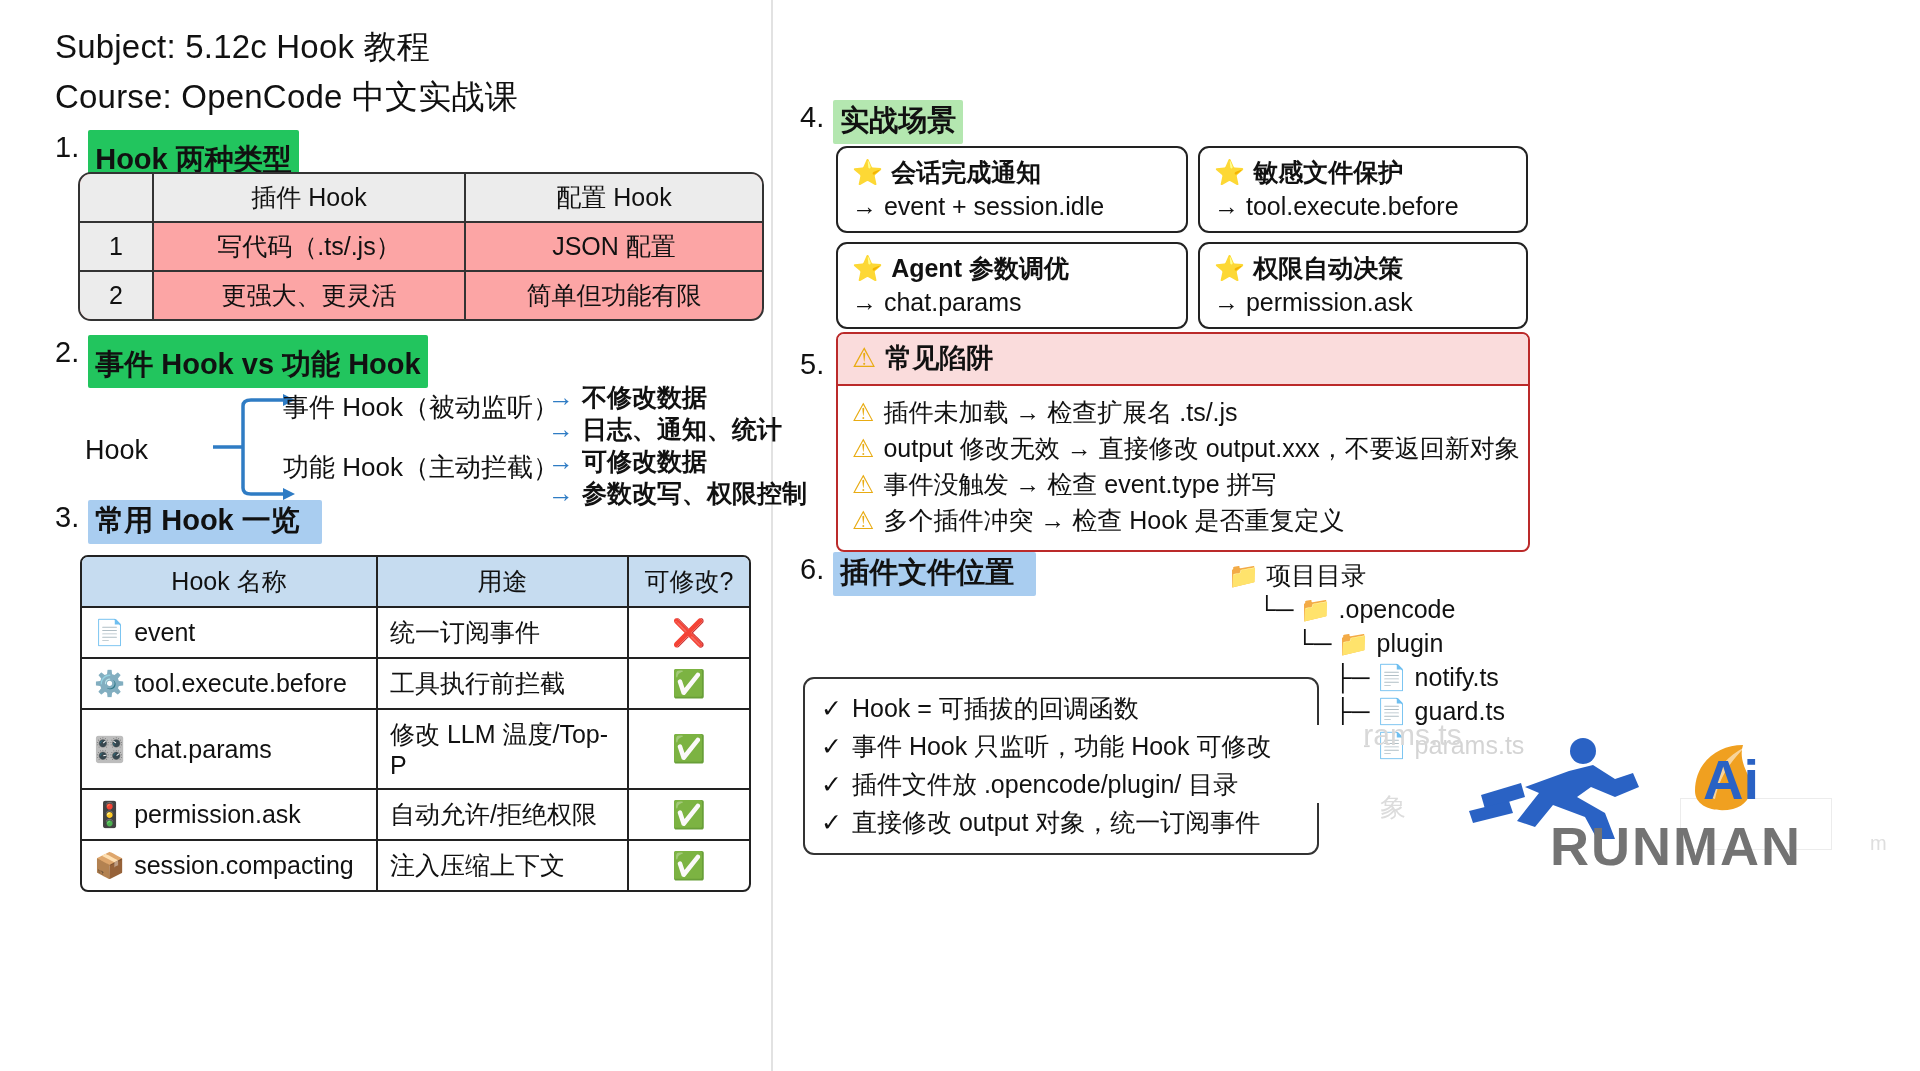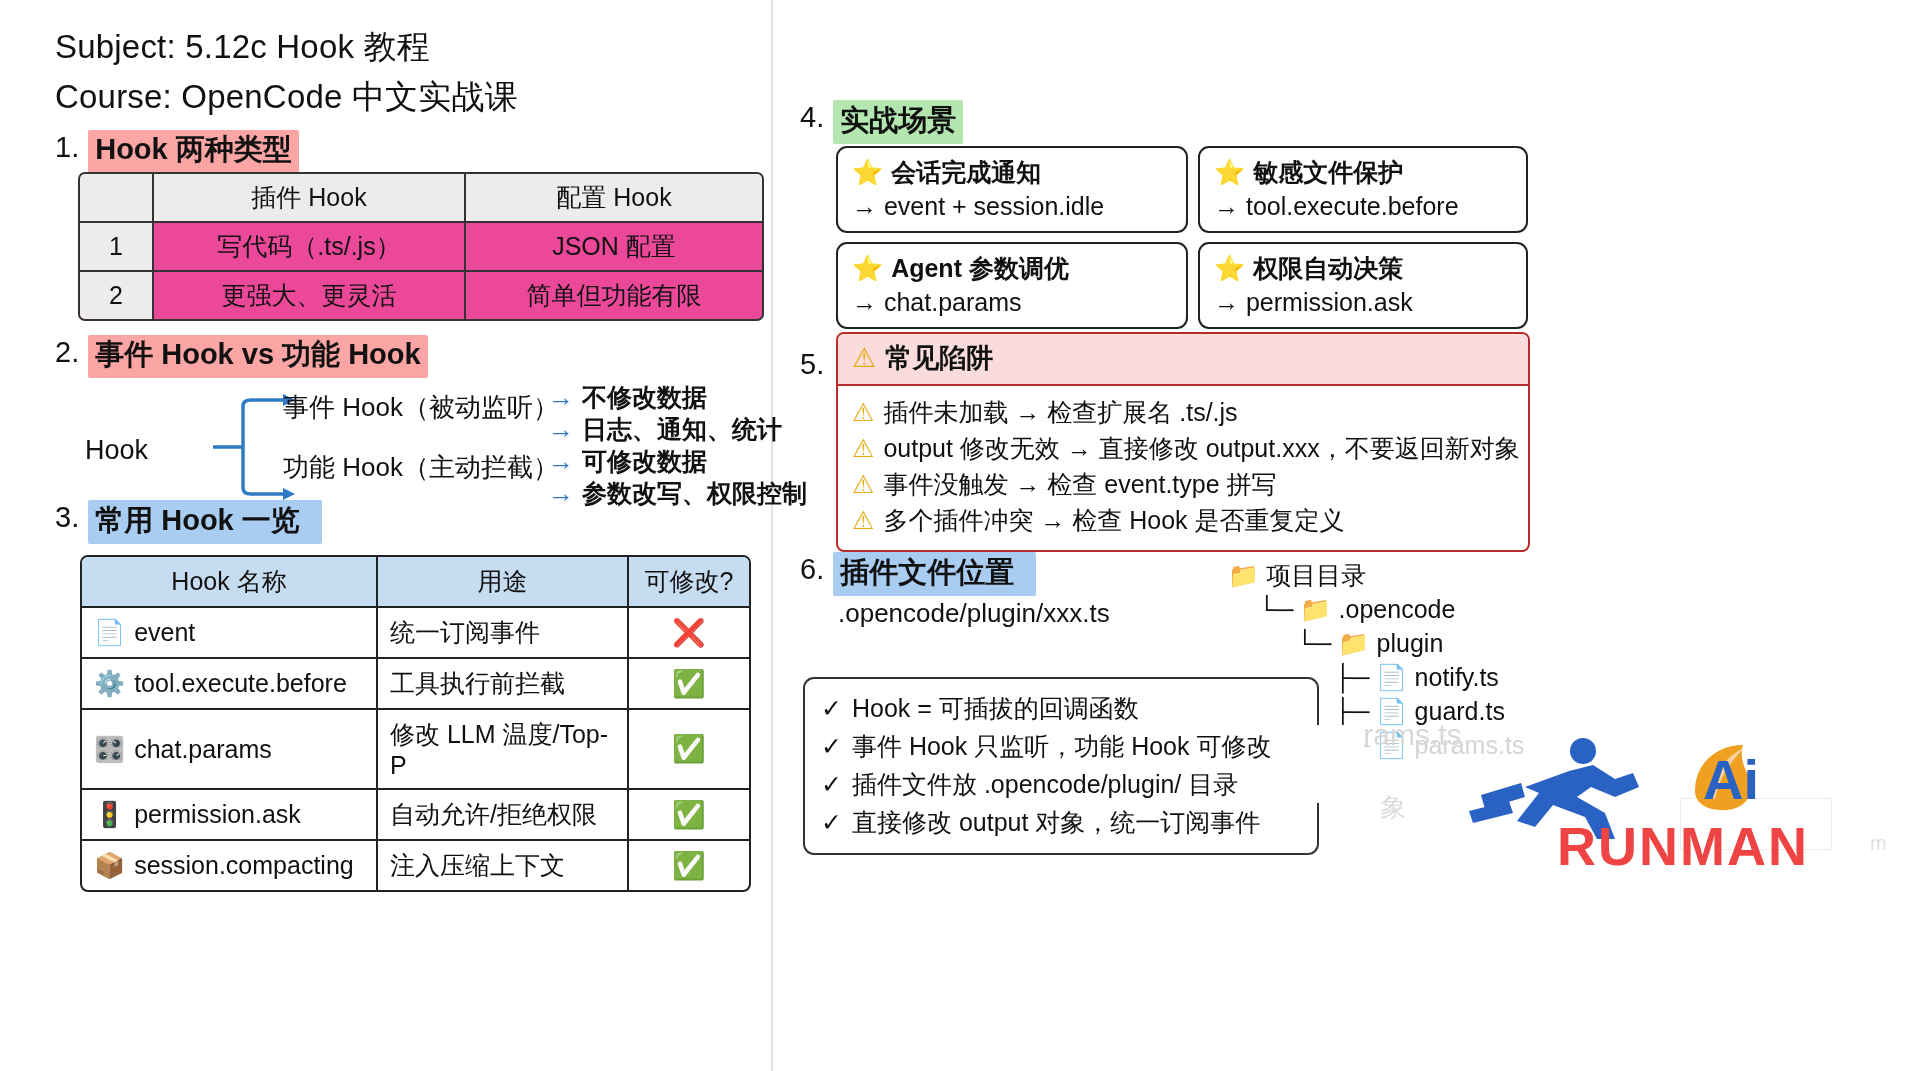--- a/index.html
+++ b/index.html
@@ -7,38 +7,38 @@
     width:1920px;height:1071px;
     background:#ffffff;
     font-family:"Liberation Sans","DejaVu Sans",sans-serif;
     color:#111;
     overflow:hidden;
     position:relative;
   }
   .page{position:relative;width:1920px;height:1071px;}
 
   
-  .hl-yellow{background:#fca5a5;padding:0 7px 3px 7px;border-radius:2px;}
+  .hl-yellow{background:#22c55e;padding:10px 7px 3px 7px;border-radius:2px;}
   .hl-blue{background:#a9cdf0;padding:1px 22px 3px 7px;border-radius:2px;}
   .hl-green{background:#b4e7b0;padding:1px 7px 3px 7px;border-radius:2px;}
   .num{font-weight:400;color:#111;}
   .sec-head{font-size:29px;font-weight:700;display:flex;align-items:flex-start;gap:9px;}
   .sec-head .num{font-weight:400;font-size:29px;line-height:1.2;}
 
   
   .hdr{position:absolute;left:55px;top:22px;}
   .hdr div{font-size:33px;letter-spacing:.2px;line-height:1.52;font-weight:400;color:#111;}
 
   
   #sec1-head{position:absolute;left:55px;top:130px;}
   table.t1{
     position:absolute;left:78px;top:172px;
     border-collapse:separate;border-spacing:0;
-    border:2px solid #333;border-radius:7px;
-    overflow:hidden;background:#ec4899;
+    border:2px solid #333;border-radius:13px;
+    overflow:hidden;background:#fca5a5;
     font-size:25px;
   }
   table.t1 th,table.t1 td{
     border-right:2px solid #333;border-bottom:2px solid #333;
     padding:7px 14px;text-align:center;font-weight:400;
   }
   table.t1 tr:last-child td{border-bottom:none;}
   table.t1 th:last-child,table.t1 td:last-child{border-right:none;}
   table.t1 thead th{background:#ececec;font-weight:400;}
   table.t1 .c0{width:44px;background:#ececec;}
@@ -120,21 +120,21 @@
   .summary{
     position:absolute;left:803px;top:677px;width:480px;
     border:2.5px solid #333;border-radius:11px;background:#fff;
     padding:10px 16px 12px 16px;
   }
   .summary .srow{font-size:25px;display:flex;align-items:center;gap:10px;line-height:38px;white-space:nowrap;}
   .summary .tick{font-weight:700;}
 
   
   .wm{position:absolute;left:1465px;top:735px;width:420px;height:150px;pointer-events:none;}
-  .wm .rm{position:absolute;left:92px;top:80px;font-size:54px;font-weight:700;color:#ef4444;letter-spacing:2px;font-family:"Liberation Sans",sans-serif;}
+  .wm .rm{position:absolute;left:85px;top:80px;font-size:54px;font-weight:700;color:#737373;letter-spacing:2px;font-family:"Liberation Sans",sans-serif;}
   .wm .aitxt{position:absolute;left:238px;top:12px;font-size:56px;font-weight:700;color:#2a62c4;}
   .wm-ghost{position:absolute;left:1330px;top:718px;font-size:30px;color:#d8d8d8;font-weight:400;}
   .wm-ghost2{position:absolute;left:1380px;top:790px;font-size:26px;color:#dcdcdc;}
   .wm-ghost3{position:absolute;left:1870px;top:832px;font-size:20px;color:#dedede;}
   .wm-box{position:absolute;left:1272px;top:725px;width:92px;height:78px;background:#fff;}
   .wm-box2{position:absolute;left:1680px;top:798px;width:150px;height:50px;border:1px solid #ececec;}
 
   .ico{display:inline-block;line-height:1;}
 </style>
 </head>
@@ -337,21 +337,20 @@
         <span class="ico" style="color:#e8ab12;">⚠</span>
         <span>多个插件冲突 → 检查 Hook 是否重复定义</span>
       </div>
     </div>
   </div>
 
   <div class="sec-head" id="sec6-head">
     <span class="num">6.</span>
     <span class="hl-blue">插件文件位置</span>
   </div>
-  <div class="path">.opencode/plugin/xxx.ts</div>
 
   <div class="tree">
     <div class="tl">
       <span class="ico">📁</span>
       <span>项目目录</span>
     </div>
     <div class="tl ind1">
       <span>└─</span>
       <span class="ico">📁</span>
       <span>.opencode</span>

